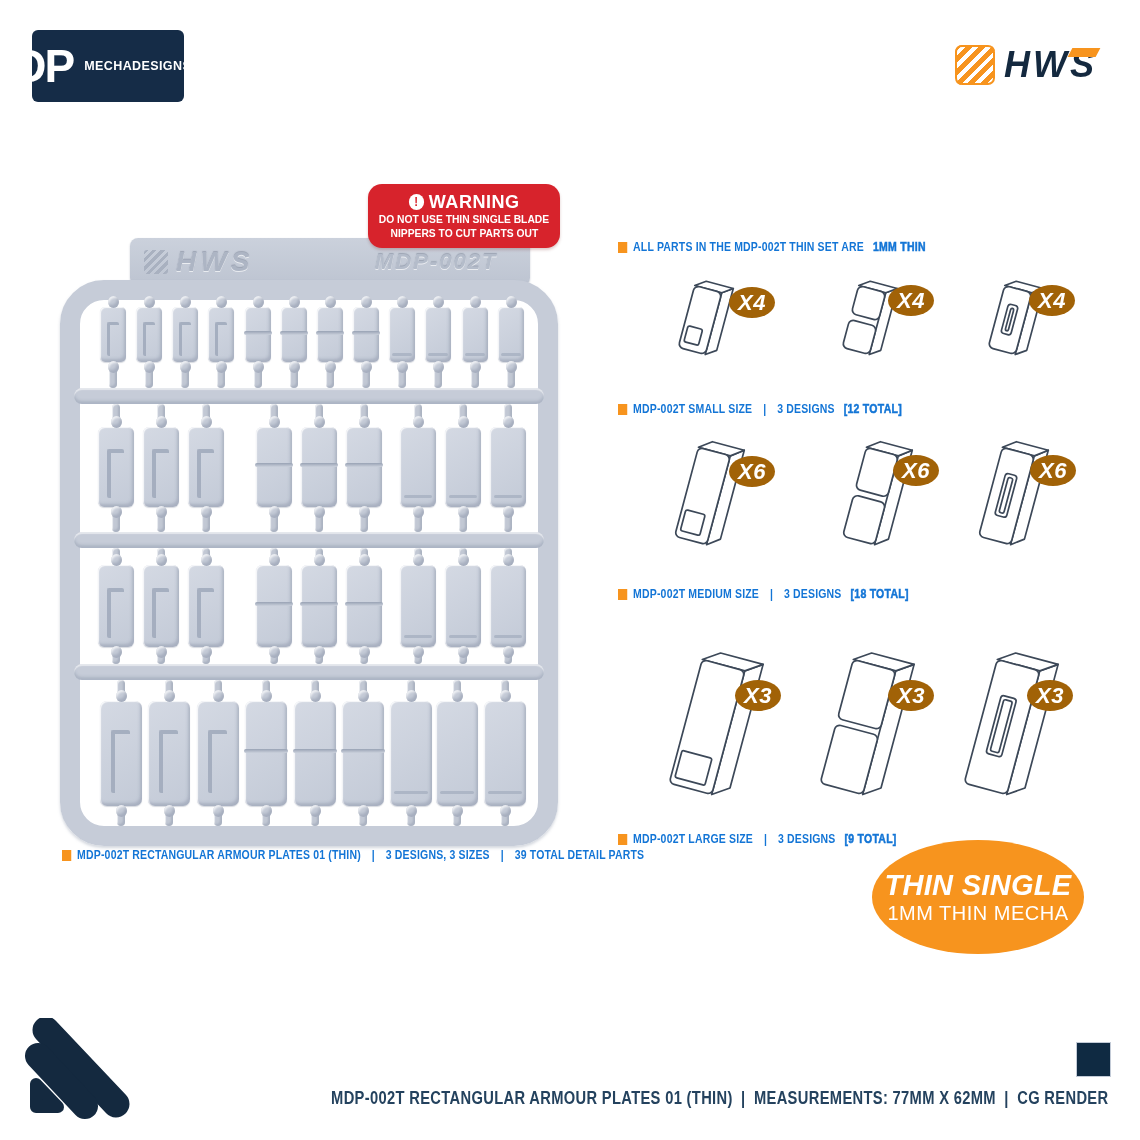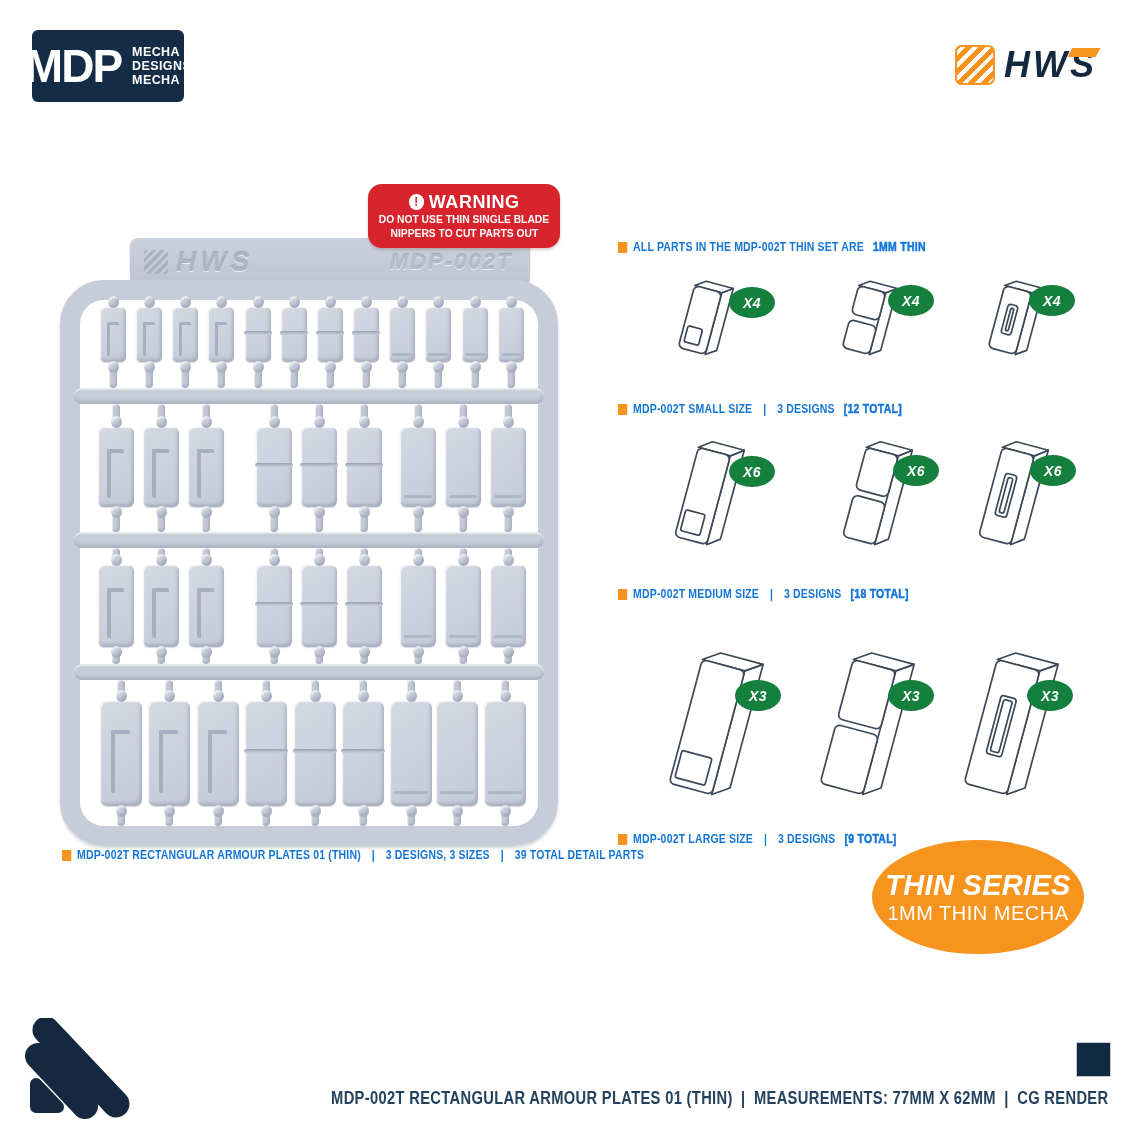--- a/index.html
+++ b/index.html
@@ -2,21 +2,21 @@
 <html><head>
 <meta charset="utf-8">
 <style>
   html,body{margin:0;padding:0;background:#e8e8e8;}
   #page{position:relative;width:1140px;height:1140px;background:#ffffff;overflow:hidden;
         font-family:"Liberation Sans",sans-serif;}
   
   #mdp-logo{position:absolute;left:32px;top:30px;width:152px;height:72px;background:#152C47;
     border-radius:6px;display:flex;align-items:center;justify-content:center;gap:11px;}
   #mdp-logo .acr{color:#fff;font-size:46px;font-weight:bold;letter-spacing:-2px;line-height:1;}
-  #mdp-logo .words{display:flex;flex-direction:column;color:#fff;font-size:12.5px;font-weight:bold;
+  #mdp-logo .words{display:flex;flex-direction:row;color:#fff;font-size:12.5px;font-weight:bold;
     line-height:1.12;letter-spacing:.4px;}
   #hws-logo{position:absolute;left:955px;top:45px;display:flex;align-items:center;gap:9px;}
   #hws-logo .sq{width:40px;height:40px;border-radius:7px;
     background:repeating-linear-gradient(135deg,#F7941E 0 5px,#ffffff 5px 9px);
     box-shadow:inset 0 0 0 2px #F7941E;}
   #hws-logo .word{position:relative;color:#14293F;font-weight:bold;font-style:italic;
     font-size:36px;letter-spacing:3px;line-height:1;}
   #hws-logo .word .sbar{position:absolute;right:-1px;top:1px;width:28px;height:9px;background:#F7941E;
     transform:skewX(-28deg);}
   
@@ -31,21 +31,21 @@
   
   #sprue{position:absolute;left:60px;top:236px;width:500px;height:616px;}
   #sprue-tab{position:absolute;left:70px;top:2px;width:400px;height:48px;border-radius:8px;
     background:linear-gradient(180deg,#CBD1DC,#BDC4D1);box-shadow:0 1px 2px rgba(120,130,150,.4);
     display:flex;align-items:center;padding:0 14px;box-sizing:border-box;}
   #sprue-tab .hatch{width:24px;height:24px;border-radius:3px;margin-right:8px;
     background:repeating-linear-gradient(135deg,#A9B1C0 0 3px,transparent 3px 6px);}
   .emboss{font-weight:bold;font-style:italic;color:#ADB5C4;
     text-shadow:0 1px 0 rgba(255,255,255,.65),0 -1px 1px rgba(95,105,125,.4);letter-spacing:4px;}
   #sprue-tab .brand{font-size:28px;}
-  #sprue-tab .code{position:absolute;left:260px;font-size:22px;letter-spacing:2px;color:#B4BCCA;}
+  #sprue-tab .code{position:absolute;left:245px;font-size:22px;letter-spacing:2px;color:#B4BCCA;}
   #sprue-frame{position:absolute;left:0;top:44px;width:498px;height:566px;box-sizing:border-box;
     border:20px solid #C6CCD8;border-radius:44px;
     box-shadow:inset 0 2px 2px rgba(255,255,255,.5),0 2px 3px rgba(130,140,160,.35);}
   .runner{position:absolute;left:14px;width:470px;height:16px;border-radius:8px;background:#C6CCD8;
     box-shadow:inset 0 2px 1px rgba(255,255,255,.55),inset 0 -3px 3px rgba(140,150,170,.45);}
   .part{position:absolute;background:linear-gradient(145deg,#D4D9E3,#C3CAD7);
     box-shadow:inset 1px 1px 1px rgba(255,255,255,.85),inset -2px -3px 3px rgba(135,145,165,.45),
     0 1px 1px rgba(120,130,150,.3);}
   .part.small{border-radius:5px;} .part.medium{border-radius:6px;} .part.large{border-radius:7px;}
   .part .groove{position:absolute;left:26%;top:28%;width:36%;height:56%;border-left:4px solid #9FA9BB;
@@ -62,23 +62,23 @@
   
   .blue-line{position:absolute;white-space:nowrap;color:#1375D6;font-weight:bold;font-size:12.5px;
     letter-spacing:.2px;transform:scaleX(.84);transform-origin:left center;display:flex;
     align-items:center;gap:7px;}
   .blue-line .bullet{width:11px;height:11px;background:#F7941E;flex:0 0 auto;}
   .blue-line .pipe{padding:0 6px;font-weight:bold;}
   .hd-em{-webkit-text-stroke:.5px #1375D6;letter-spacing:.3px;}
   
   .iso{position:absolute;overflow:visible;}
   .iso path,.iso rect{fill:#ffffff;stroke:#3C4858;stroke-width:1.7;stroke-linejoin:round;}
-  .badge{position:absolute;width:46px;height:31px;border-radius:50%;background:#15803d;color:#fff;
+  .badge{position:absolute;width:46px;height:31px;border-radius:50%;background:#a16207;color:#fff;
     display:flex;align-items:center;justify-content:center;font-weight:bold;font-style:italic;
-    font-size:14px;letter-spacing:.5px;}
+    font-size:22px;letter-spacing:.5px;}
   
   #thin-ellipse{position:absolute;left:872px;top:840px;width:212px;height:114px;border-radius:50%;
     background:#F7941E;color:#fff;display:flex;flex-direction:column;align-items:center;
     justify-content:center;line-height:1.15;}
   #thin-ellipse .t1{font-size:29px;font-weight:bold;font-style:italic;letter-spacing:.3px;}
   #thin-ellipse .t2{font-size:20px;letter-spacing:.5px;}
   
   #corner-stripes{position:absolute;left:24px;top:1018px;}
   #corner-square{position:absolute;left:1077px;top:1043px;width:33px;height:33px;background:#0F2A42;
     box-shadow:0 0 0 1px #C3CBD7;}
@@ -518,21 +518,21 @@
           <path d="M12,25 L28,14 L72,14 L56,25 Z"></path>
           <rect x="12" y="25" width="44" height="128" rx="5"></rect>
           <rect x="25.2" y="58.28" width="15.84" height="60.16" rx="3"></rect>
           <rect x="28.7" y="61.78" width="8.84" height="53.16" rx="2"></rect>
         </g>
       </svg>
       <div class="badge" style="left: 1027px; top: 680px;">X3</div>
     </div>
 
   <div id="thin-ellipse">
-    <span class="t1">THIN SERIES</span>
+    <span class="t1">THIN SINGLE</span>
     <span class="t2">1MM THIN MECHA</span>
   </div>
 
   <svg id="corner-stripes" width="112" height="112">
     <path d="M22,12 L92,86" stroke="#14293F" stroke-width="27" stroke-linecap="round" fill="none"></path>
     <path d="M14,38 L61,88" stroke="#14293F" stroke-width="26" stroke-linecap="round" fill="none"></path>
     <path d="M12,66 L34,89 L12,89 Z" fill="#14293F" stroke="#14293F" stroke-width="12" stroke-linejoin="round"></path>
   </svg>
   <div id="corner-square"></div>
   <div id="footer-line">

